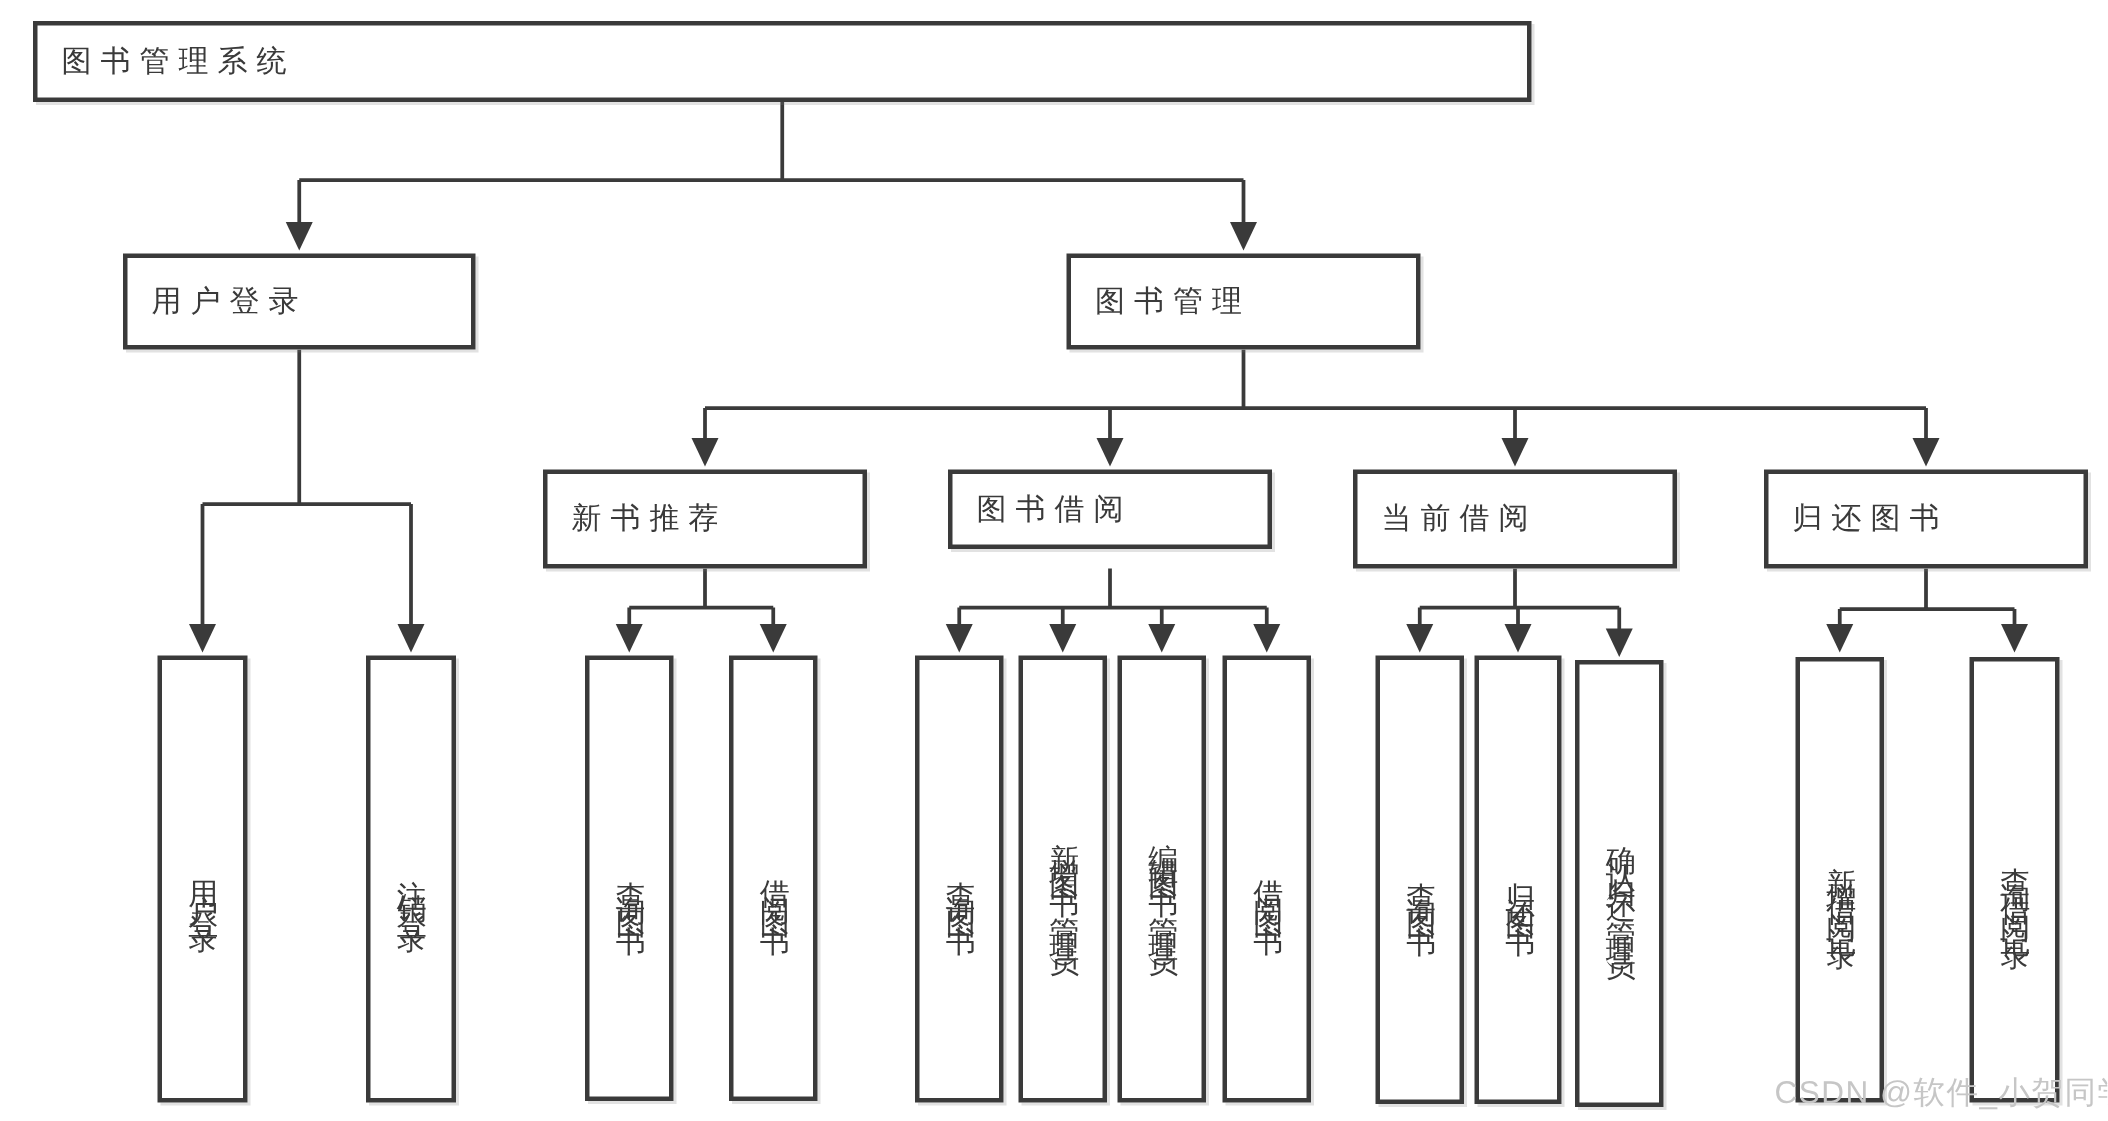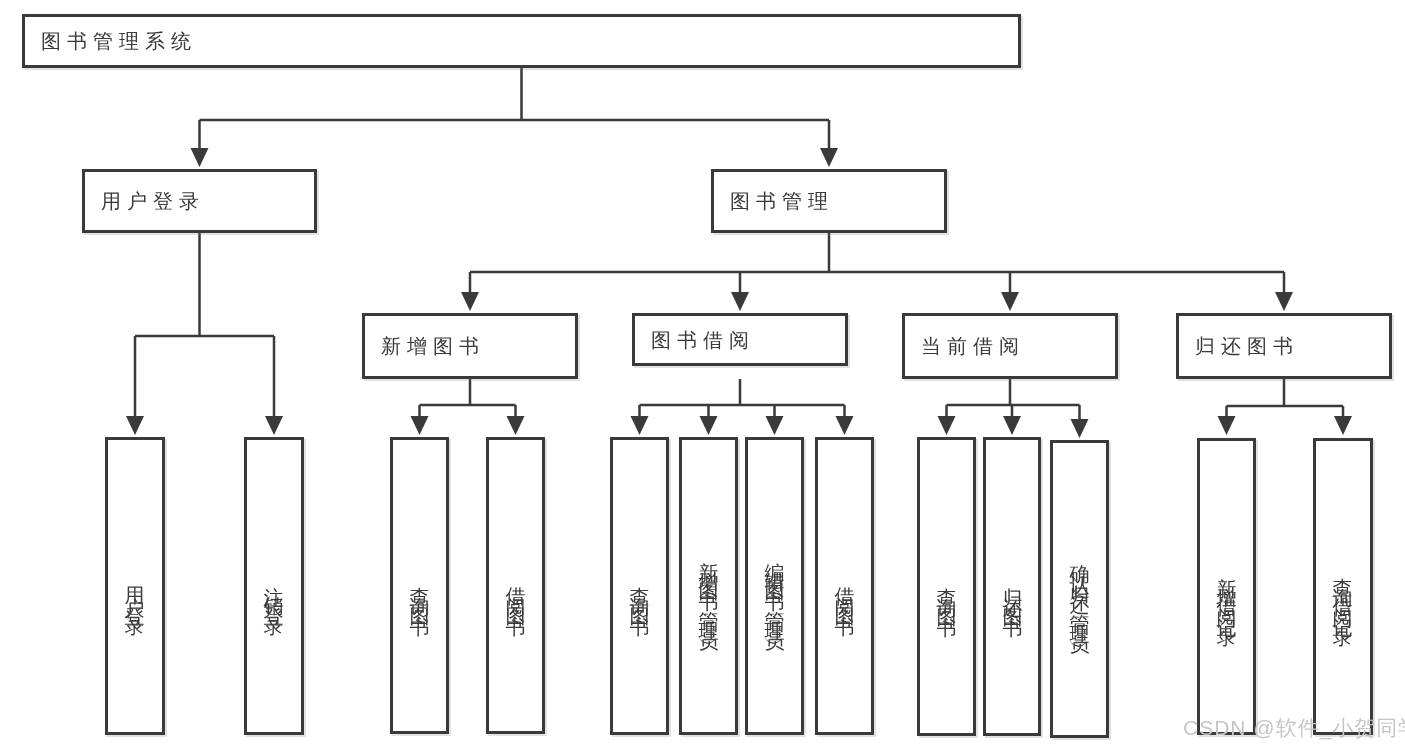--- a/index.html
+++ b/index.html
@@ -82,21 +82,21 @@
   </div>
 
   <div class="node h" style="left:82px;top:169px;width:235px;height:64px">
     <span>用户登录</span>
   </div>
   <div class="node h" style="left:711px;top:169px;width:236px;height:64px">
     <span>图书管理</span>
   </div>
 
   <div class="node h" style="left:362px;top:313px;width:216px;height:66px">
-    <span>新增图书</span>
+    <span>新书推荐</span>
   </div>
   <div class="node h" style="left:632px;top:313px;width:216px;height:53px">
     <span>图书借阅</span>
   </div>
   <div class="node h" style="left:902px;top:313px;width:216px;height:66px">
     <span>当前借阅</span>
   </div>
   <div class="node h" style="left:1176px;top:313px;width:216px;height:66px">
     <span>归还图书</span>
   </div>

